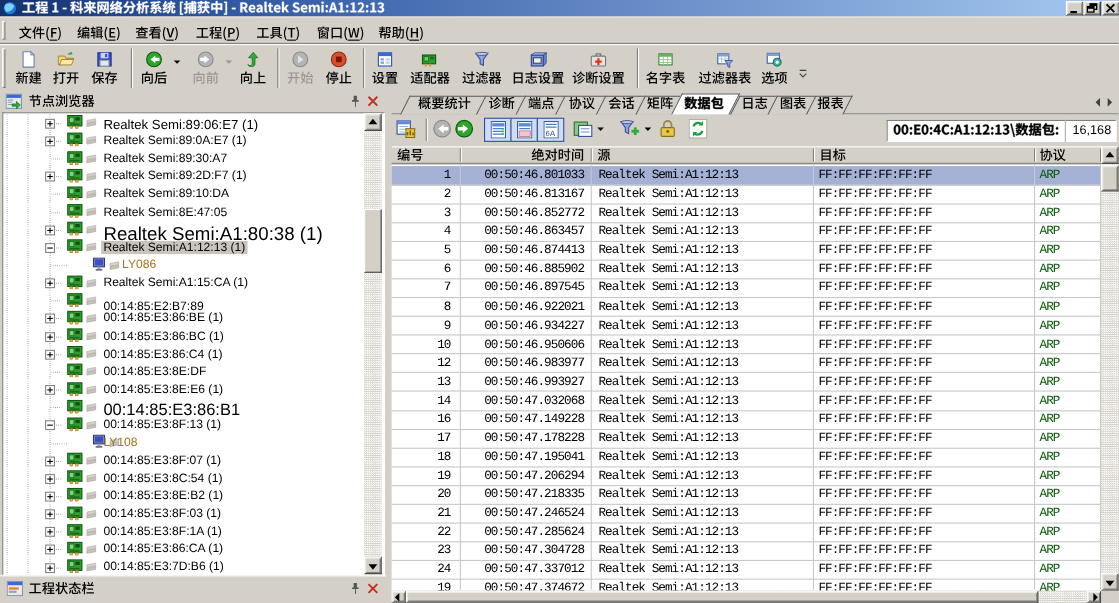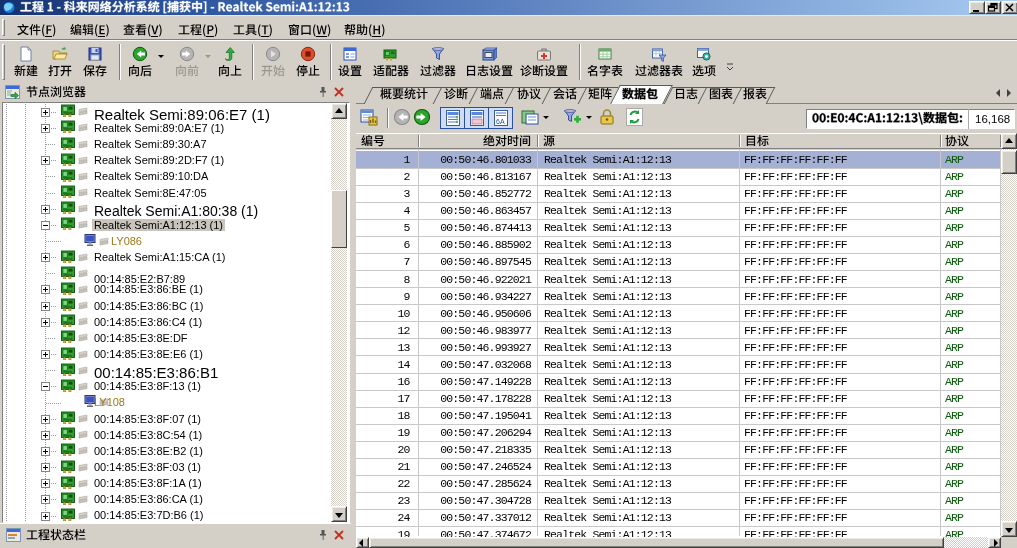--- a/index.html
+++ b/index.html
@@ -393,21 +393,21 @@
     <rect x="2" y="2.6" width="4.2" height="4.6" fill="#7fd47f" stroke="#0a4f0a" stroke-width="0.5"></rect>
     <rect x="7.5" y="2.6" width="4" height="3" fill="#11510f"></rect>
     <rect x="2.2" y="8.2" width="9" height="1.4" fill="#1a6b1a"></rect>
     <rect x="2.6" y="10.5" width="2.2" height="2.4" fill="#d8b44a" stroke="#8a6d10" stroke-width="0.5"></rect>
     <rect x="7.8" y="10.5" width="2.2" height="2.4" fill="#d8b44a" stroke="#8a6d10" stroke-width="0.5"></rect>
   </svg>
 <svg style="left:78px;top:107px;position:absolute;" width="10" height="9">
     <path d="M1 2.5l8-1.5v2.5l-8 1.5z" fill="#d6d2ca" stroke="#b0aca4" stroke-width="0.6"></path>
     <path d="M1 5.5l8-1.5v2.5l-8 1.5z" fill="#c8c4bc" stroke="#a8a49c" stroke-width="0.6"></path>
   </svg>
-<span class="sans" style="left:92px;top:105.7px;font-size:15px;padding:0 2px">Realtek Semi:89:06:E7 (1)</span>
+<span class="sans" style="left:92px;top:105.7px;font-size:12px;padding:0 2px">Realtek Semi:89:06:E7 (1)</span>
 <div style="left:41px;top:123.94999999999999px;width:9px;height:9px;background:#fff;border:1px solid #848484"></div>
 <div style="left:43px;top:127.94999999999999px;width:5px;height:1px;background:#000"></div>
 <div style="left:45px;top:125.94999999999999px;width:1px;height:5px;background:#000"></div>
 <div style="left:51px;top:127.94999999999999px;width:6px;height:1px;background-image:linear-gradient(90deg,#999 1px,transparent 1px);background-size:2px 1px"></div>
 <svg style="left:61px;top:120px;position:absolute;" width="16" height="13">
     <rect x="0.5" y="1" width="13" height="9.5" fill="#2e9e2e" stroke="#0a4f0a" stroke-width="0.9"></rect>
     <rect x="2" y="2.6" width="4.2" height="4.6" fill="#7fd47f" stroke="#0a4f0a" stroke-width="0.5"></rect>
     <rect x="7.5" y="2.6" width="4" height="3" fill="#11510f"></rect>
     <rect x="2.2" y="8.2" width="9" height="1.4" fill="#1a6b1a"></rect>
     <rect x="2.6" y="10.5" width="2.2" height="2.4" fill="#d8b44a" stroke="#8a6d10" stroke-width="0.5"></rect>
@@ -486,21 +486,21 @@
     <rect x="2" y="2.6" width="4.2" height="4.6" fill="#7fd47f" stroke="#0a4f0a" stroke-width="0.5"></rect>
     <rect x="7.5" y="2.6" width="4" height="3" fill="#11510f"></rect>
     <rect x="2.2" y="8.2" width="9" height="1.4" fill="#1a6b1a"></rect>
     <rect x="2.6" y="10.5" width="2.2" height="2.4" fill="#d8b44a" stroke="#8a6d10" stroke-width="0.5"></rect>
     <rect x="7.8" y="10.5" width="2.2" height="2.4" fill="#d8b44a" stroke="#8a6d10" stroke-width="0.5"></rect>
   </svg>
 <svg style="left:78px;top:204px;position:absolute;" width="10" height="9">
     <path d="M1 2.5l8-1.5v2.5l-8 1.5z" fill="#d6d2ca" stroke="#b0aca4" stroke-width="0.6"></path>
     <path d="M1 5.5l8-1.5v2.5l-8 1.5z" fill="#c8c4bc" stroke="#a8a49c" stroke-width="0.6"></path>
   </svg>
-<span class="sans" style="left:92px;top:202.6px;font-size:14px;padding:0 2px">Realtek Semi:A1:80:38 (1)</span>
+<span class="sans" style="left:92px;top:202.6px;font-size:17px;padding:0 2px">Realtek Semi:A1:80:38 (1)</span>
 <div style="left:41px;top:220.85000000000002px;width:9px;height:9px;background:#fff;border:1px solid #848484"></div>
 <div style="left:43px;top:224.85000000000002px;width:5px;height:1px;background:#000"></div>
 <div style="left:51px;top:224.85000000000002px;width:6px;height:1px;background-image:linear-gradient(90deg,#999 1px,transparent 1px);background-size:2px 1px"></div>
 <svg style="left:61px;top:217px;position:absolute;" width="16" height="13">
     <rect x="0.5" y="1" width="13" height="9.5" fill="#2e9e2e" stroke="#0a4f0a" stroke-width="0.9"></rect>
     <rect x="2" y="2.6" width="4.2" height="4.6" fill="#7fd47f" stroke="#0a4f0a" stroke-width="0.5"></rect>
     <rect x="7.5" y="2.6" width="4" height="3" fill="#11510f"></rect>
     <rect x="2.2" y="8.2" width="9" height="1.4" fill="#1a6b1a"></rect>
     <rect x="2.6" y="10.5" width="2.2" height="2.4" fill="#d8b44a" stroke="#8a6d10" stroke-width="0.5"></rect>
     <rect x="7.8" y="10.5" width="2.2" height="2.4" fill="#d8b44a" stroke="#8a6d10" stroke-width="0.5"></rect>

